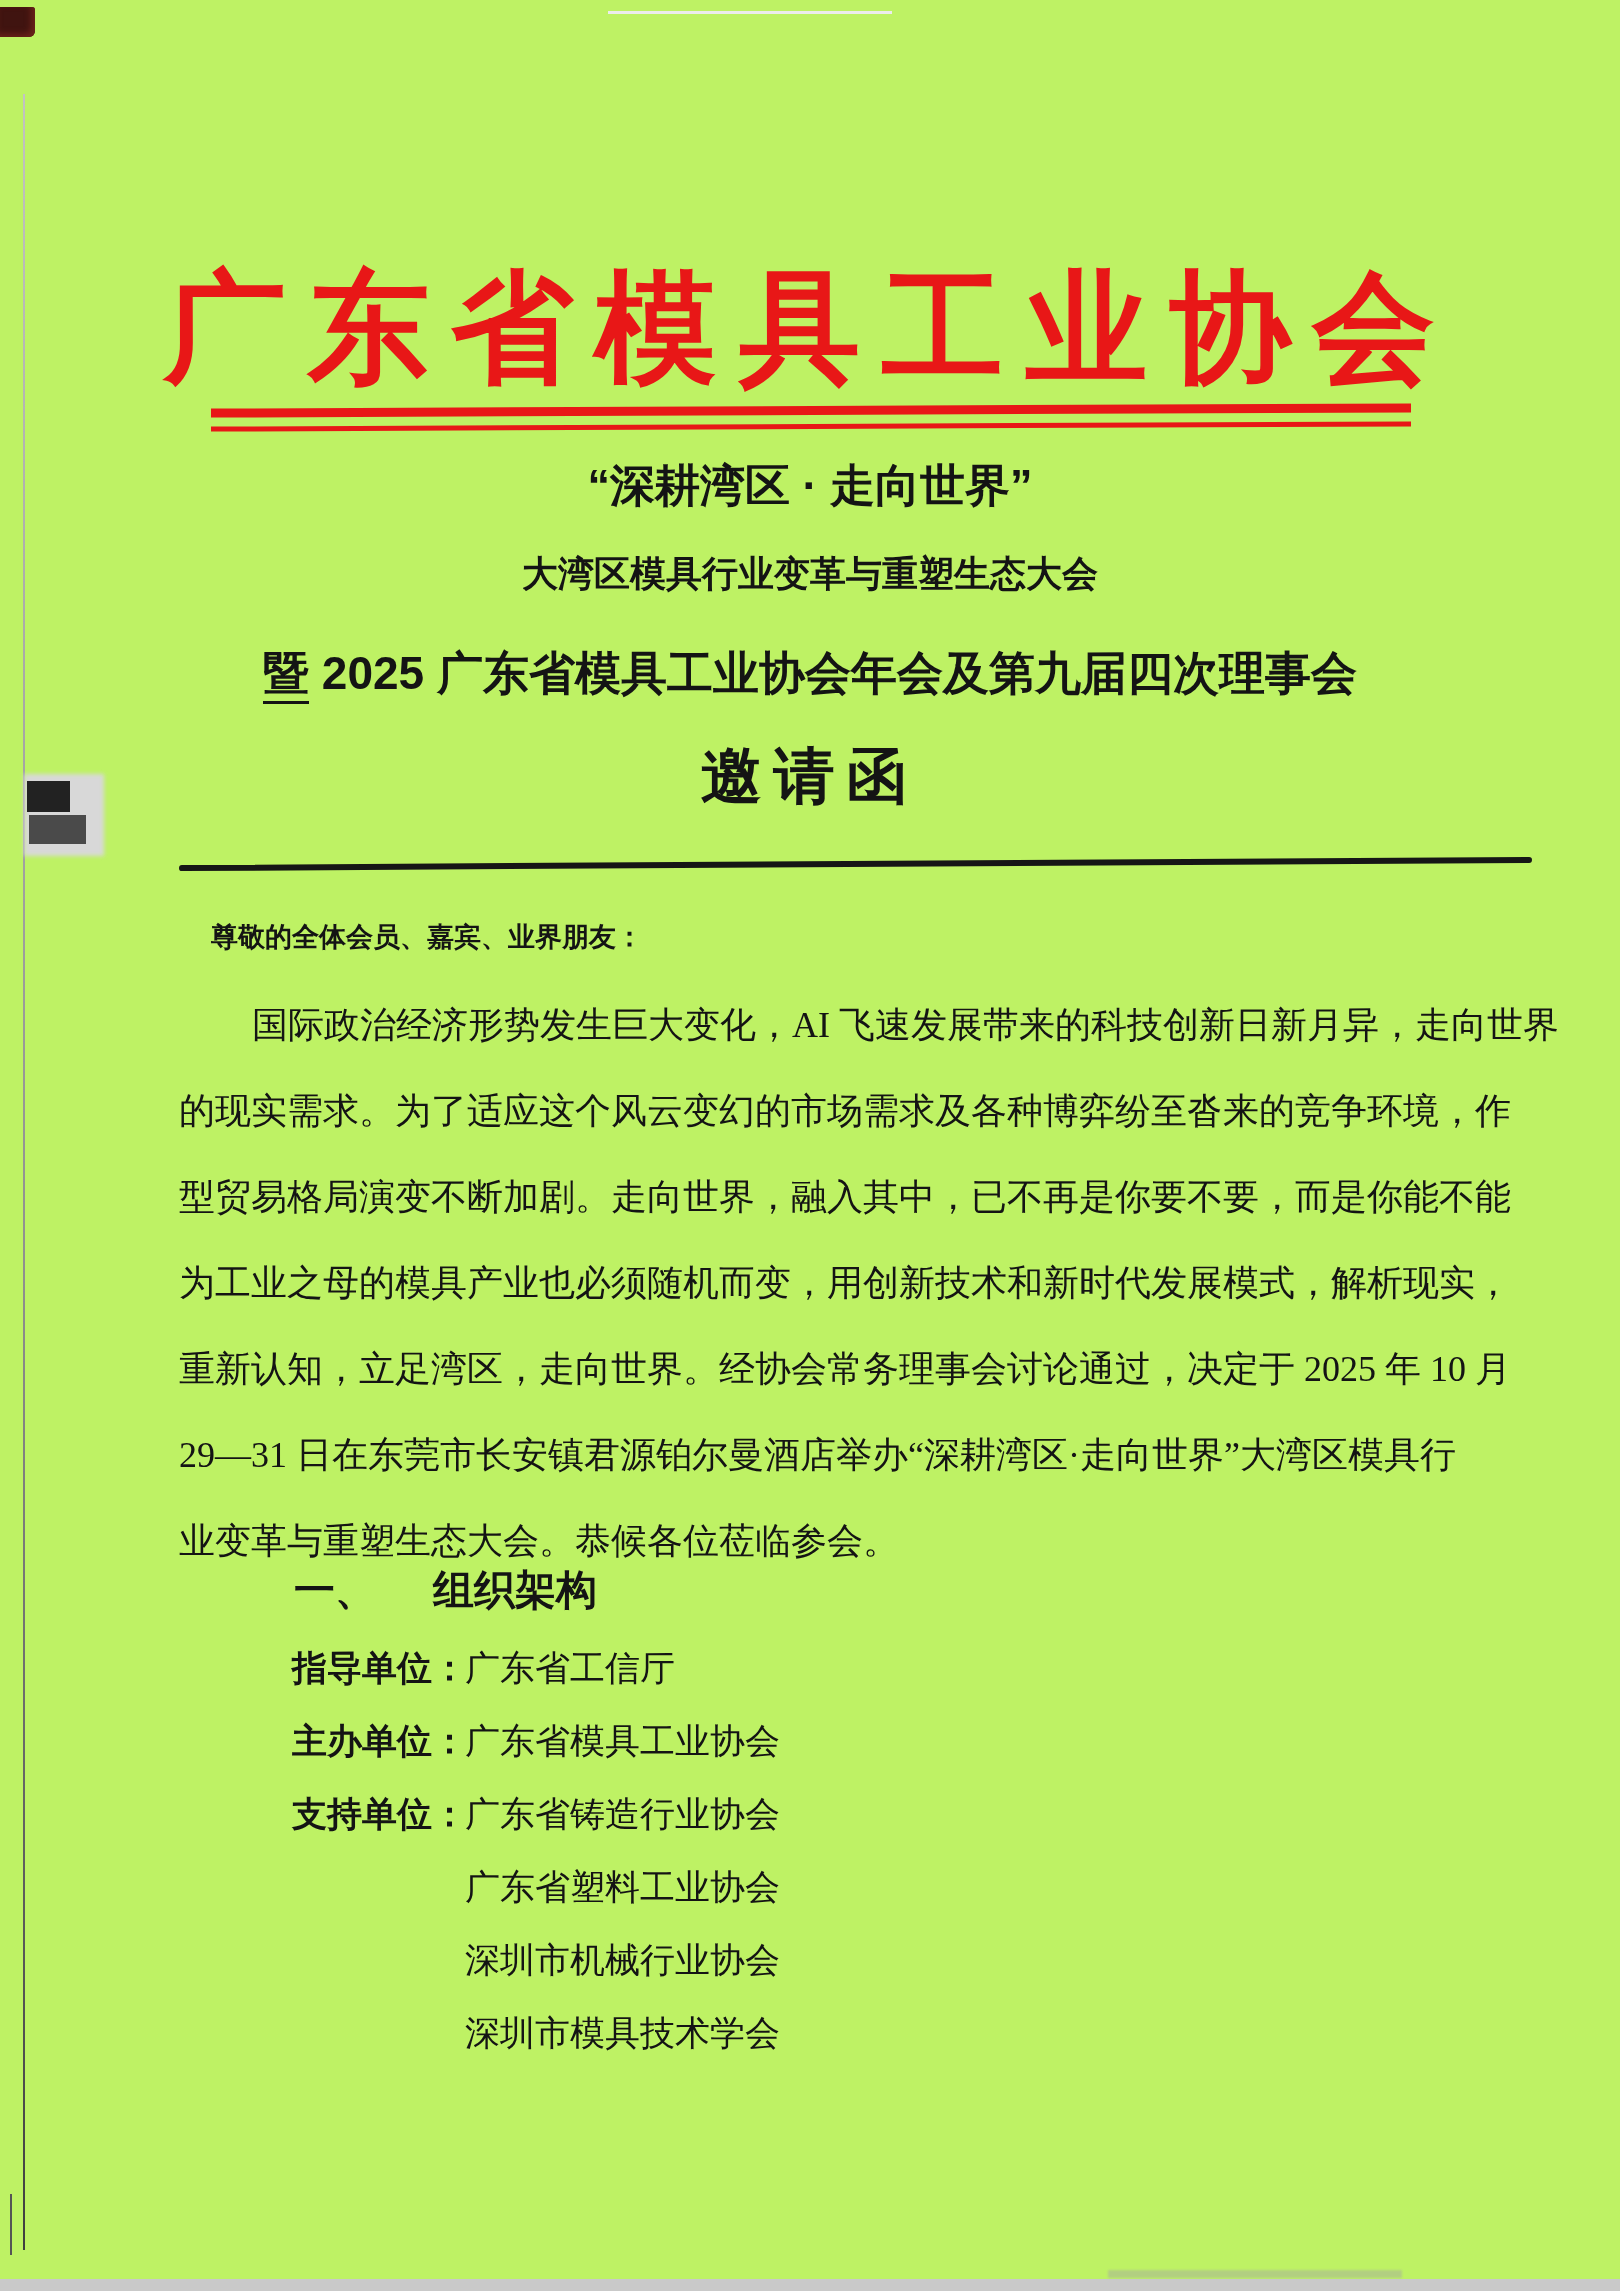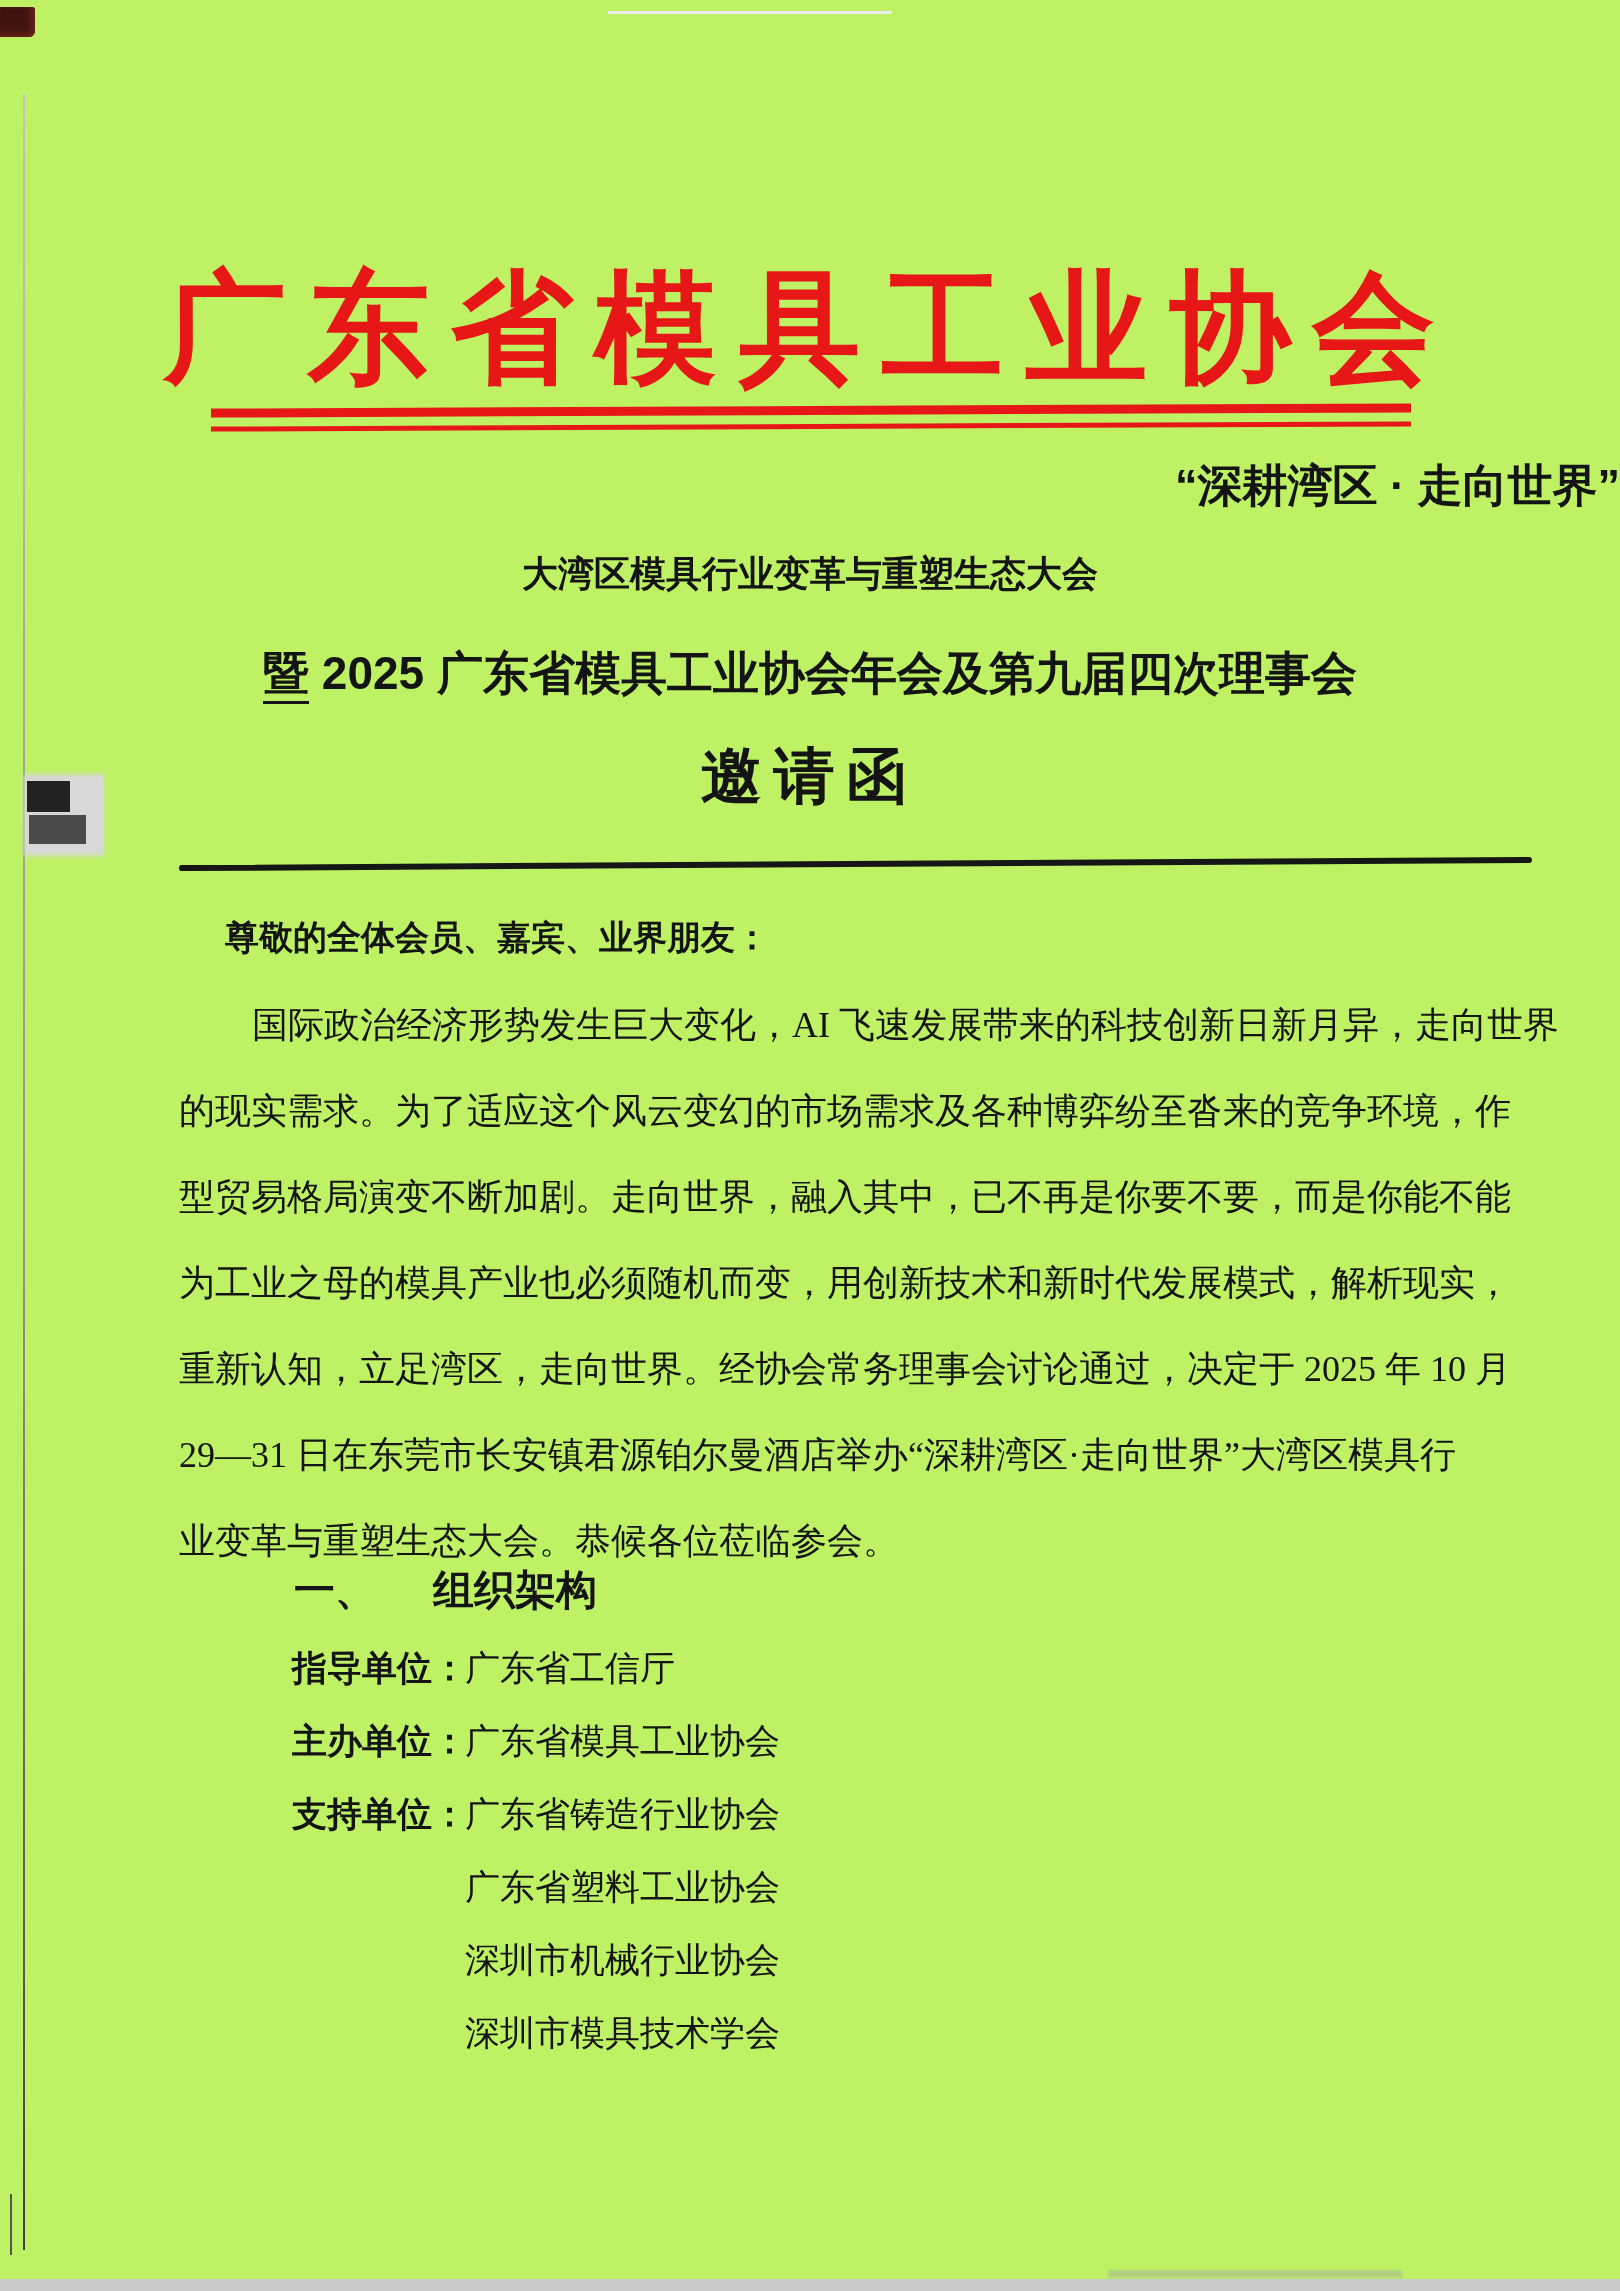--- a/index.html
+++ b/index.html
@@ -25,29 +25,29 @@
   
   .org-title{
     position:absolute;left:0;top:263px;width:1620px;
     text-align:center;font-size:122px;line-height:131px;font-weight:900;
     letter-spacing:21.6px;white-space:nowrap;
   }
   .red-rule-1{position:absolute;left:211px;top:406px;width:1200px;height:8.8px;transform:rotate(-0.25deg);}
   .red-rule-2{position:absolute;left:211px;top:424px;width:1200px;height:4.9px;transform:rotate(-0.25deg);}
 
   
-  .sub-quote{position:absolute;left:0;top:457px;width:1620px;text-align:right;font-size:45px;line-height:57px;font-weight:bold;}
+  .sub-quote{position:absolute;left:0;top:457px;width:1620px;text-align:center;font-size:45px;line-height:57px;font-weight:bold;}
   .sub-main{position:absolute;left:0;top:543px;width:1620px;text-align:center;font-size:36px;line-height:61px;font-weight:bold;}
   .sub-sub{position:absolute;left:0;top:643px;width:1620px;text-align:center;font-size:46px;line-height:61px;font-weight:bold;white-space:nowrap;}
   .sub-sub .u-first{border-bottom:3.9px solid #141414;padding-bottom:2px;}
   .doc-title{position:absolute;left:0;top:739px;width:1620px;text-align:center;font-size:61px;line-height:74px;font-weight:bold;letter-spacing:11.8px;}
   .divider{position:absolute;left:179px;top:861px;width:1353px;height:5.9px;background:#161616;transform:rotate(-0.35deg);border-radius:2.9px;}
 
   
-  .greeting{position:absolute;left:225px;top:915px;font-size:34px;line-height:45px;font-weight:bold;font-family:"Liberation Serif", serif;}
+  .greeting{position:absolute;left:211px;top:915px;font-size:27px;line-height:45px;font-weight:bold;font-family:"Liberation Serif", serif;}
   .body-text{position:absolute;left:179px;top:982px;width:1296px;font-family:"Liberation Serif", serif;font-size:36px;}
   .body-text .bline{height:86px;line-height:86px;white-space:nowrap;}
   .body-text .bline:first-child{text-indent:73px;}
 
   
   .section-heading{position:absolute;left:294px;top:1566px;height:49px;line-height:49px;font-size:41px;font-weight:bold;display:flex;gap:57px;}
   .org-list{position:absolute;left:179px;top:1631px;width:1176px;font-size:35px;}
   .org-row{display:flex;height:73px;line-height:73px;white-space:nowrap;padding-left:113px;}
   .org-row .org-label{width:173px;font-weight:bold;flex:0 0 173px;}
   .org-row .org-value{font-family:Liberation Sans, sans-serif;text-align:center;}

